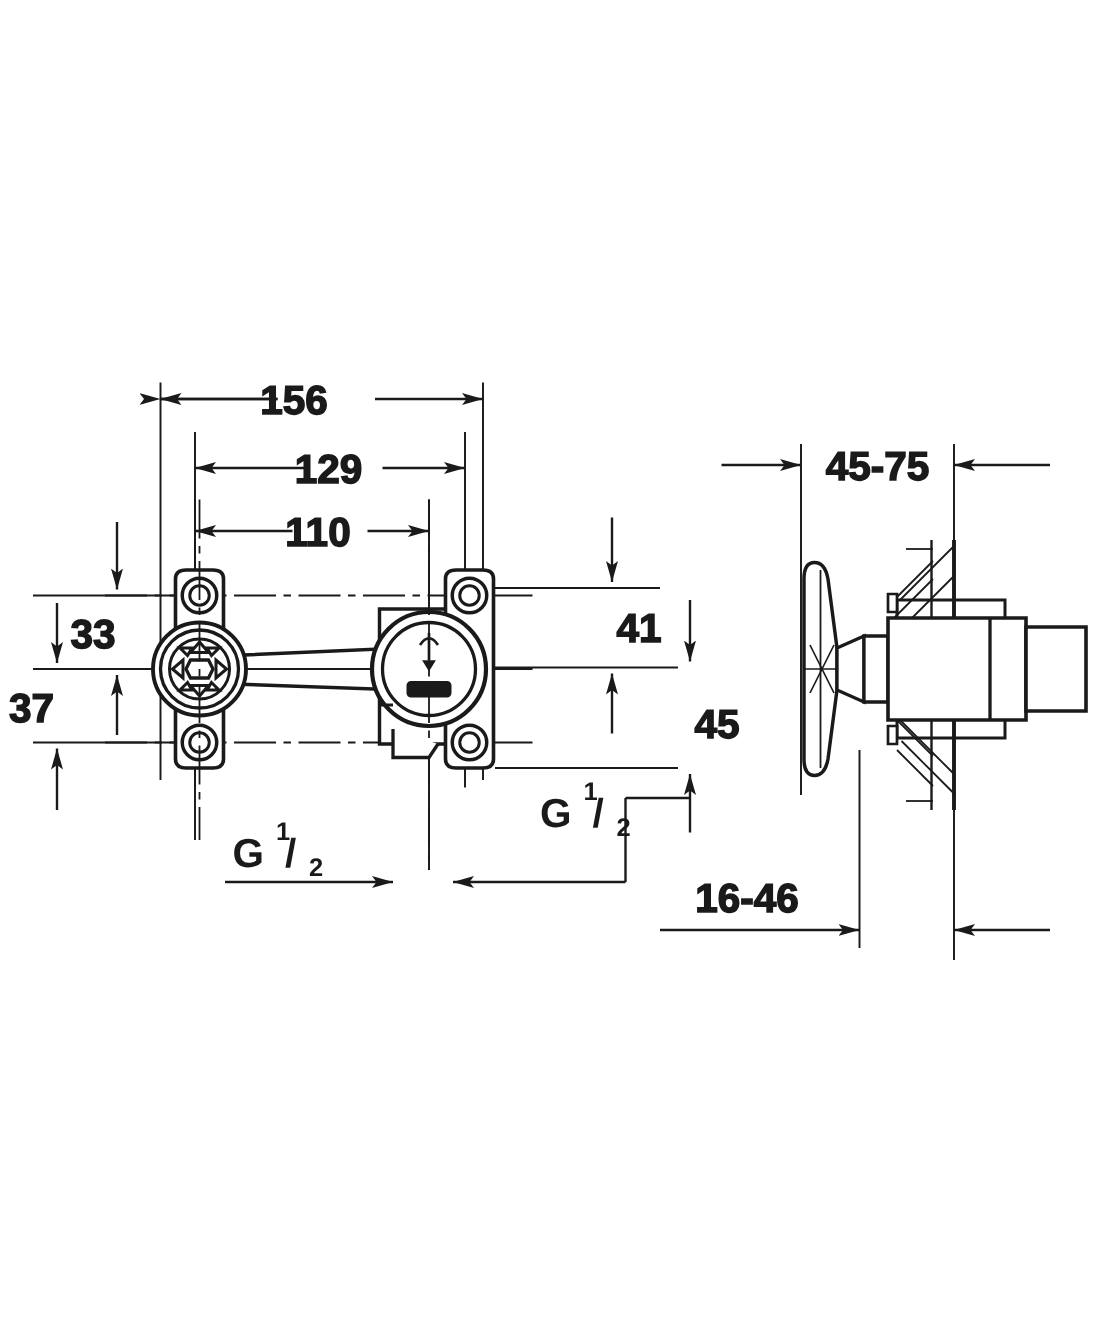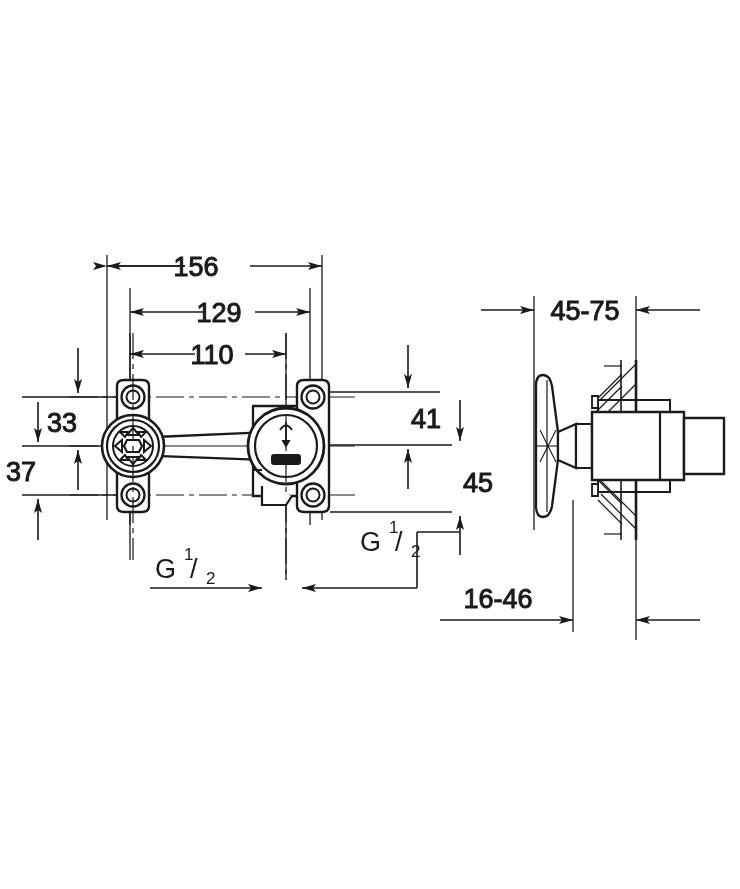--- a/index.html
+++ b/index.html
@@ -1,21 +1,21 @@
 <!DOCTYPE html>
 <html><head>
 <meta charset="utf-8">
 <style>
   html,body{margin:0;padding:0;background:#ffffff;}
   body{
     width:740px;height:889px;
     font-family:"Liberation Sans","DejaVu Sans",sans-serif;
     overflow:hidden;
   }
-  #drawing-root{position:relative;width:740px;height:889px;background:#fff;}
+  #drawing-root{position:relative;width:740px;height:889px;background:#fff;font-weight:bold;}
   svg{display:block;}
   .dimtext{font-family:"Liberation Sans","DejaVu Sans",sans-serif;font-size:27px;fill:#1a1a1a;}
   .fractop{font-size:17px;}
   .fracbot{font-size:17px;}
 </style>
 </head>
 <body>
 
 <div id="drawing-root">
 <svg width="740" height="889" viewBox="0 0 740 889" xmlns="http://www.w3.org/2000/svg">

